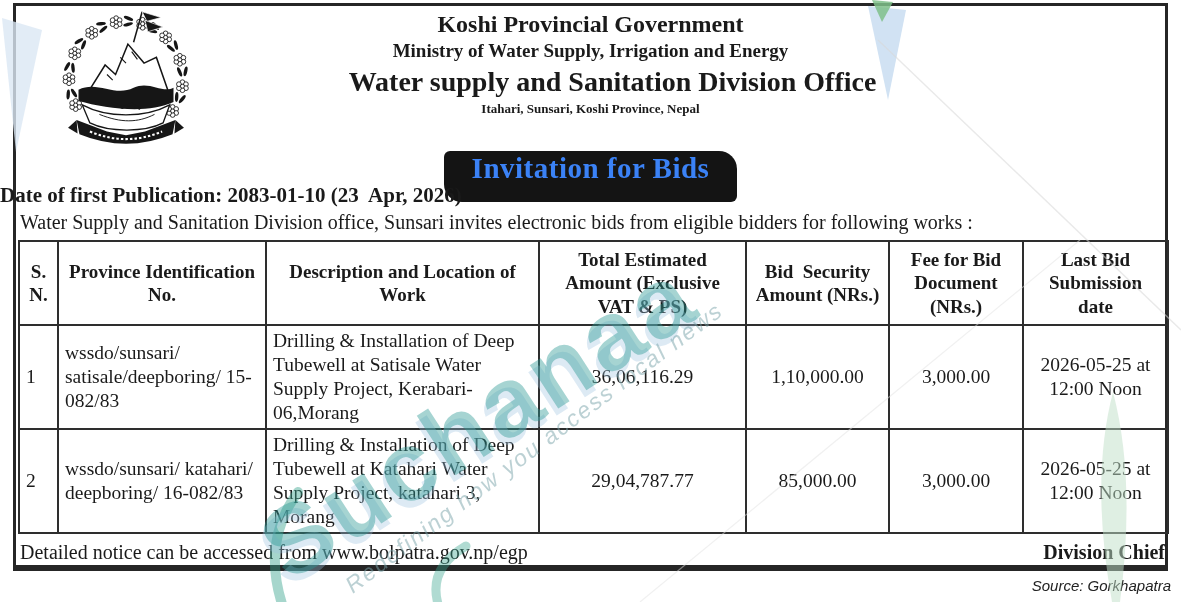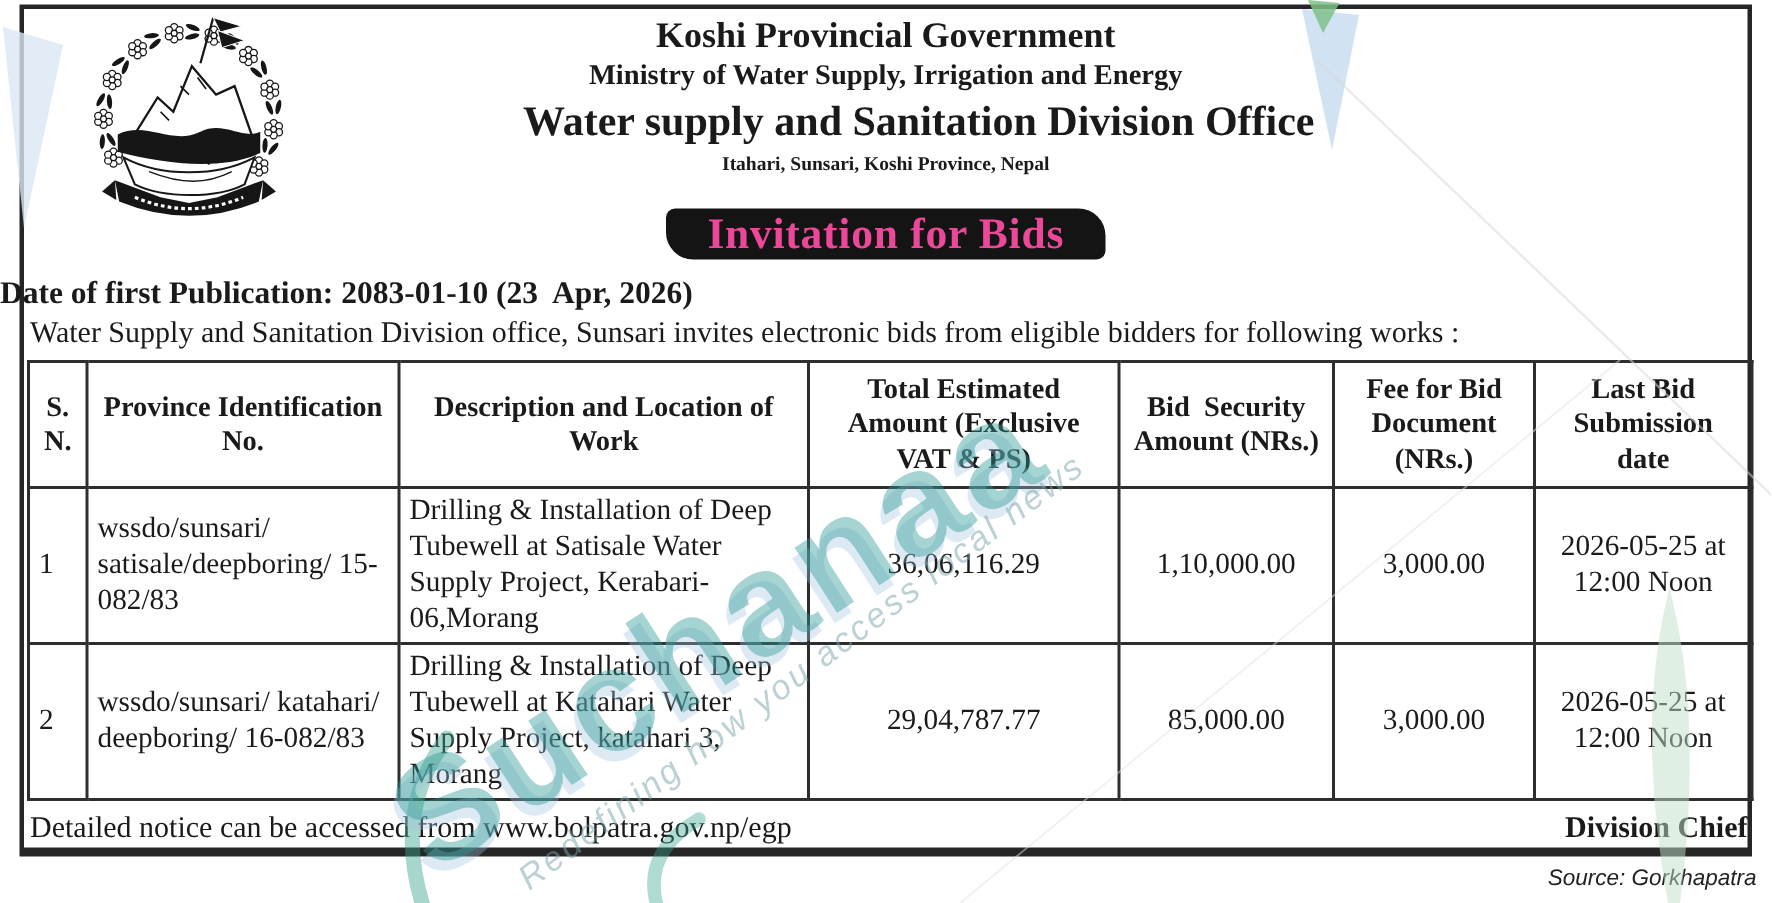--- a/index.html
+++ b/index.html
@@ -17,23 +17,23 @@
   .emblem{position:absolute;left:48px;top:8px;width:156px;height:152px;}
   
   .hdr{position:absolute;left:0;top:10px;width:100%;text-align:center;line-height:1.18;}
   .hdr .gov{font-size:24px;font-weight:bold;}
   .hdr .min{font-size:19px;font-weight:bold;margin-top:2px;}
   .hdr .off{font-size:28px;font-weight:bold;margin-top:2px;margin-left:44px;}
   .hdr .addr{font-size:13px;font-weight:bold;margin-top:3px;}
   
   .banner-wrap{position:absolute;left:0;top:139px;width:100%;text-align:center;}
   .banner{
-    display:inline-block;background:#141414;color:#ec4899;
-    font-size:29px;font-weight:bold;padding:1px 28px 0 28px;
-    border-radius:6px 18px 6px 18px;letter-spacing:0.5px;
+    display:inline-block;background:#141414;color:#3b82f6;
+    font-size:29px;font-weight:bold;padding:1px 28px 17px 28px;
+    border-radius:6px 18px 6px 18px;letter-spacing:0.5px;margin-top:12px;
   }
   .dateline{position:absolute;left:0;top:183px;width:100%;text-align:left;
     font-size:21px;font-weight:bold;white-space:pre-wrap;}
   .intro{position:absolute;left:20px;top:211px;width:1145px;font-size:20px;}
   
   table.bids{
     position:absolute;left:18px;top:240px;width:1149px;
     border-collapse:collapse;table-layout:fixed;font-size:19.5px;
   }
   table.bids th,table.bids td{

